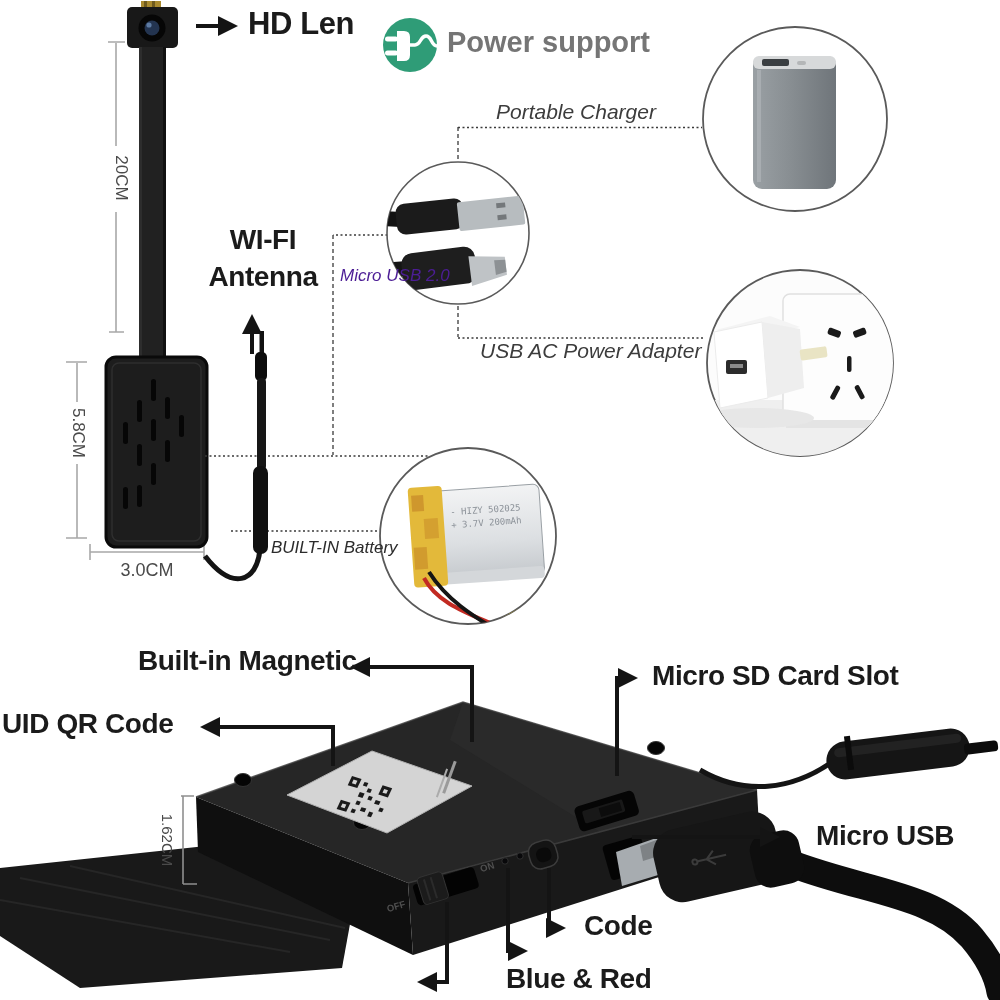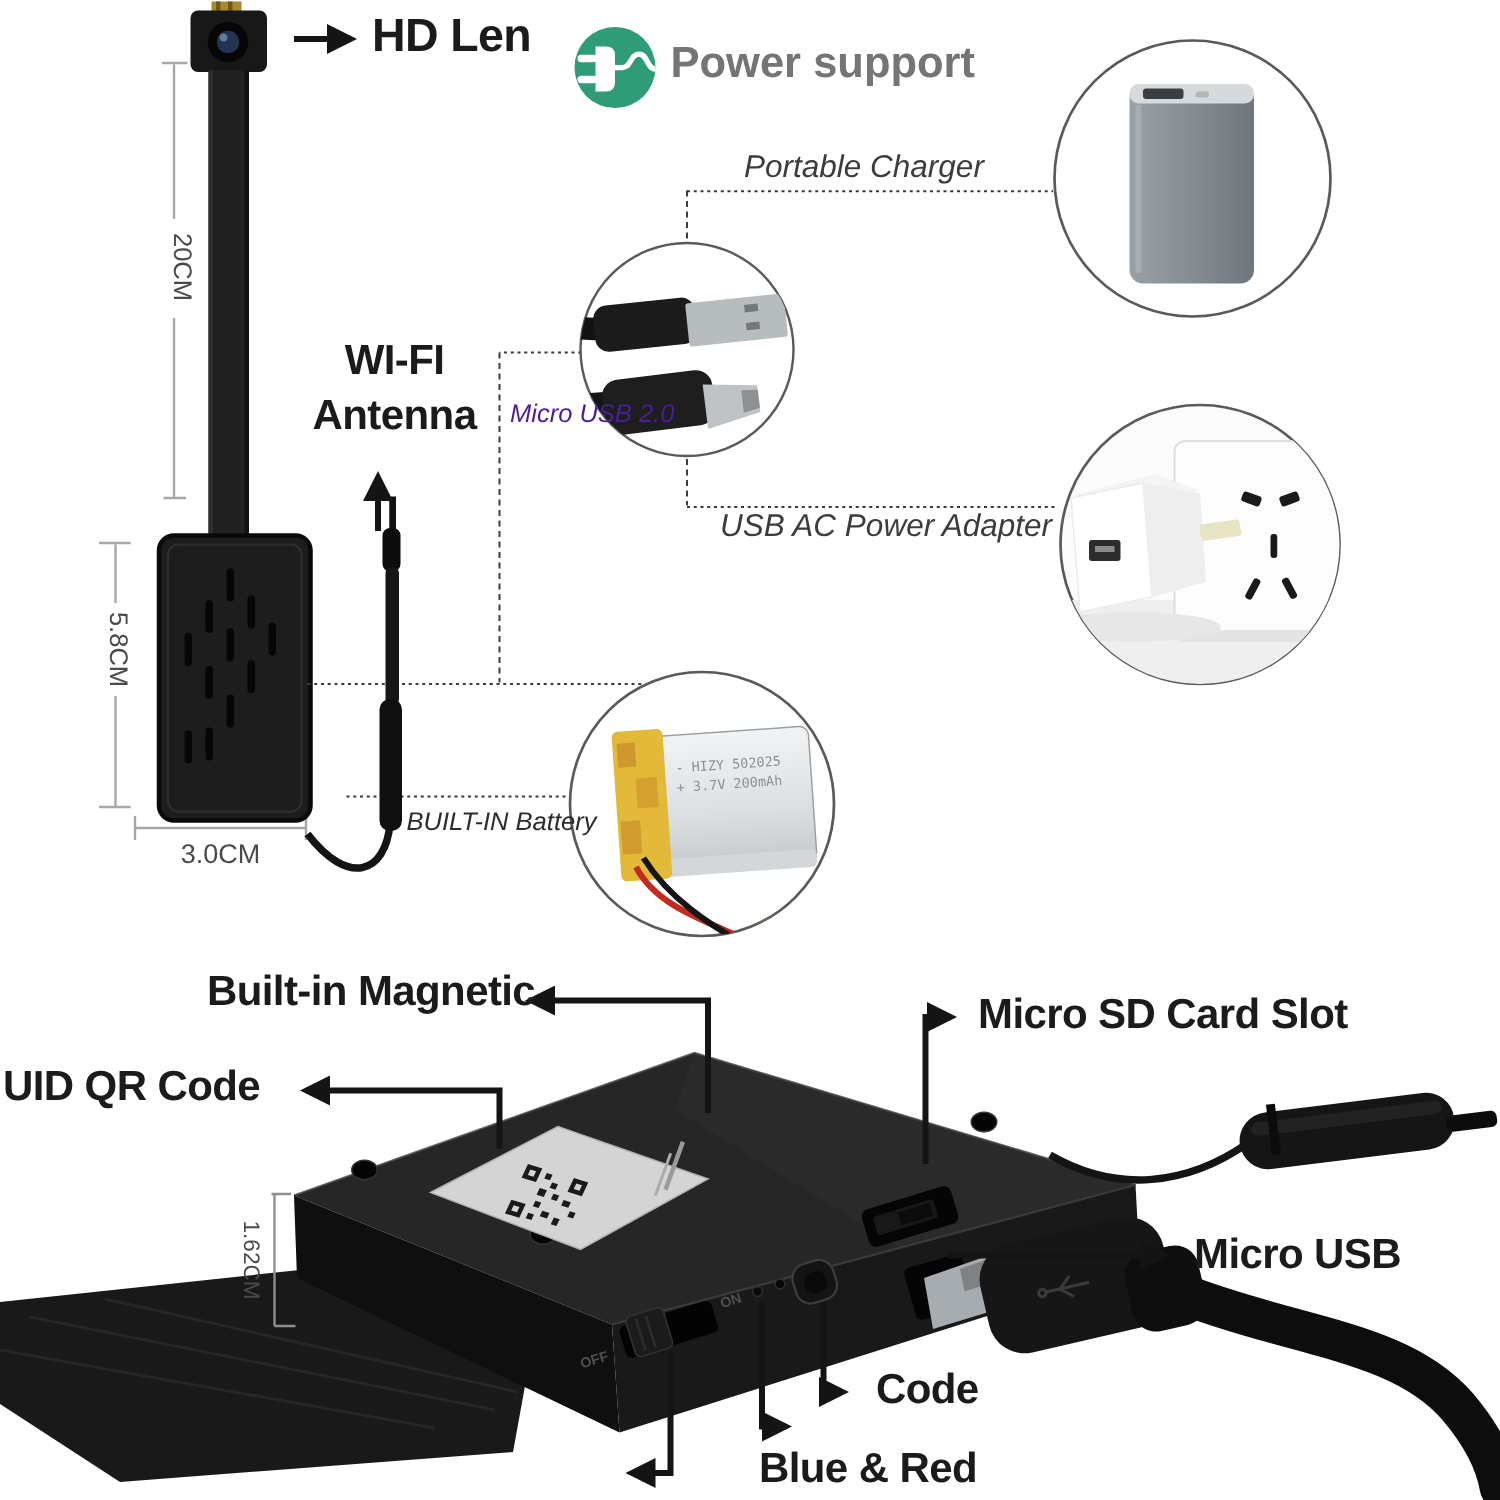--- a/index.html
+++ b/index.html
@@ -15,21 +15,21 @@
   #hd-len{left:248px;top:6px;font-size:31px;}
   #wifi-block{left:183px;top:221px;width:160px;text-align:center;line-height:37px;font-size:28px;}
   #power-support{left:447px;top:26px;font-size:29px;font-weight:600;color:#757575;letter-spacing:0;}
   #portable-charger{left:496px;top:100px;font-size:21px;}
   #micro-usb-20{left:340px;top:266px;font-size:17px;color:#4c1d95;}
   #usb-ac{left:480px;top:339px;font-size:21px;}
   #builtin-battery{left:255px;top:538px;font-size:17px;color:#2c2c2c;margin-left:16px;}
   #builtin-magnetic{left:92px;top:645px;margin-left:46px;}
   #uid-qr{left:2px;top:708px;}
   #micro-sd{left:652px;top:660px;}
-  #micro-usb{left:796px;top:820px;}
+  #micro-usb{left:816px;top:820px;}
   #reset{left:584px;top:910px;}
   #blue-red{left:506px;top:963px;}
   #m20{left:121px;top:178px;}
   #m58{left:78px;top:433px;}
   #m30{left:147px;top:570px;font-size:18px;}
   #m162{left:167px;top:840px;font-size:15px;}
 </style>
 </head>
 <body>
 

